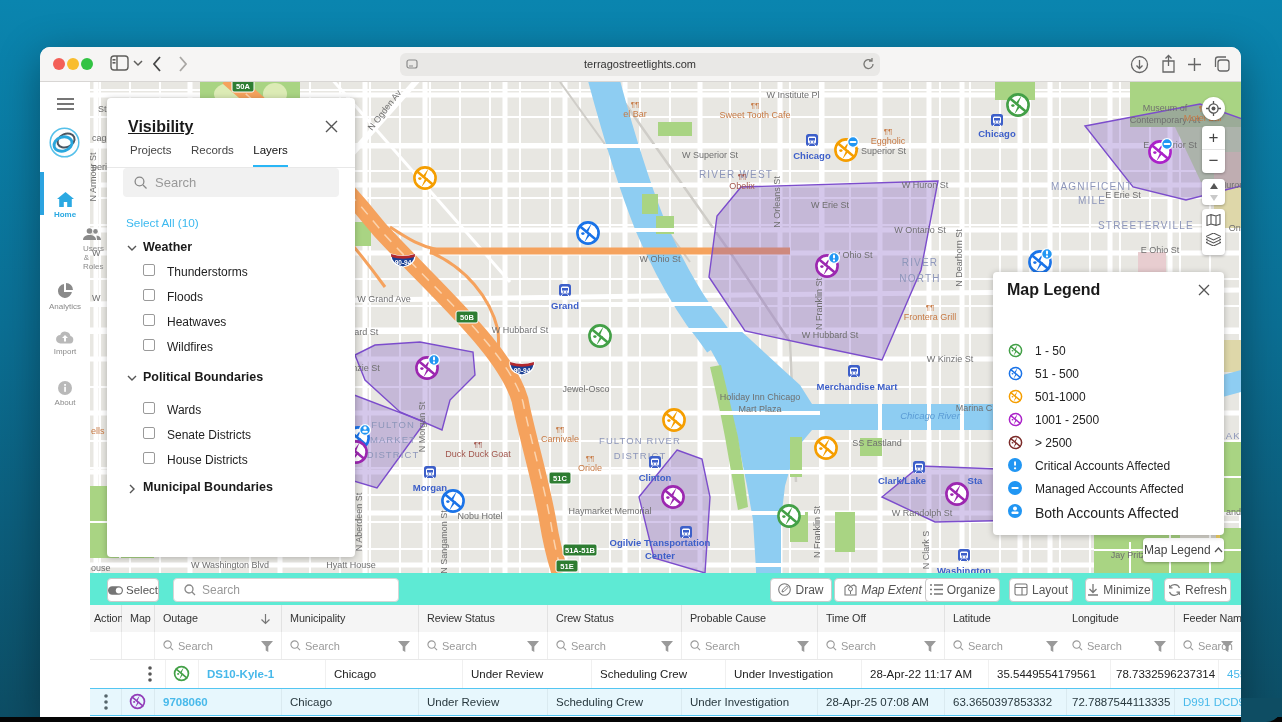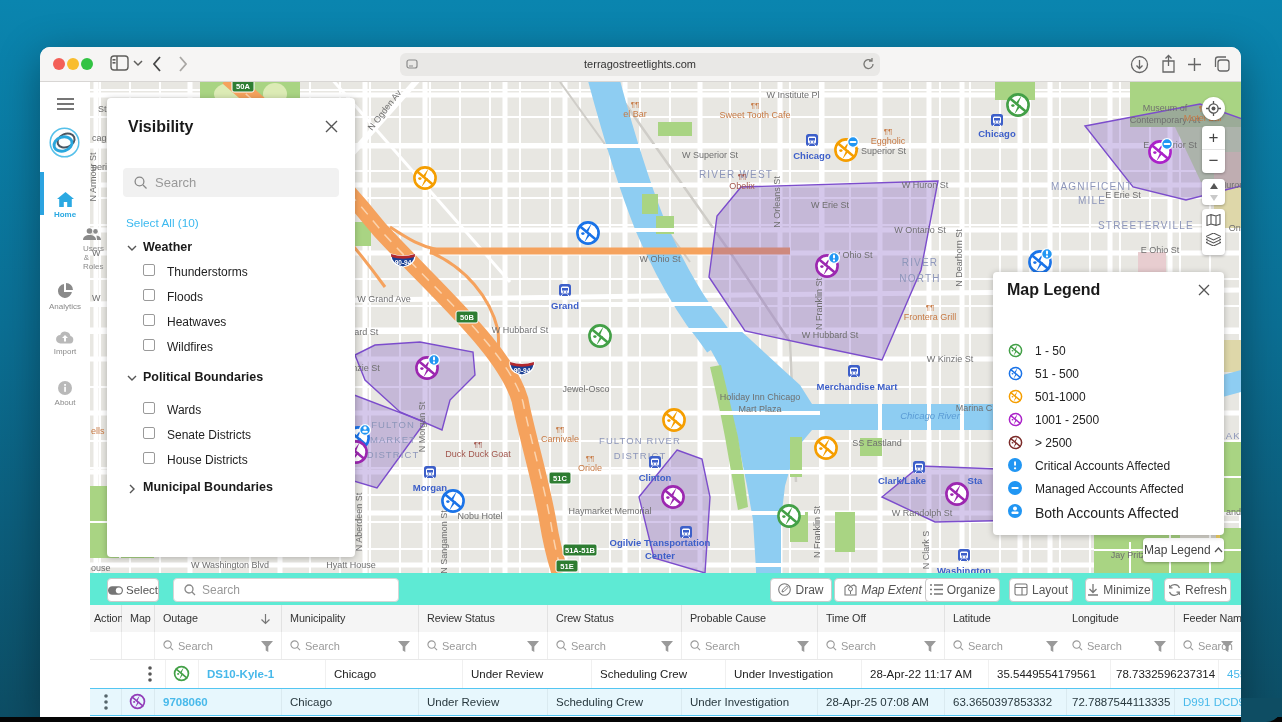--- a/index.html
+++ b/index.html
@@ -648,24 +648,29 @@
       <svg width="15" height="12" viewBox="0 0 15 12" style="margin-top:5px;">
           <path d="M1 2l4-1.4 5 1.4 4-1.4V10l-4 1.4-5-1.4-4 1.4zM5 .6V10M10 2v9.4" fill="none" stroke="#555" stroke-width="1.1"></path>
         </svg>
       <svg width="15" height="13" viewBox="0 0 15 13" style="margin-top:3px;">
           <path d="M7.5 0L15 3.5 7.5 7 0 3.5z" fill="none" stroke="#555" stroke-width="1.1"></path>
           <path d="M1.5 5.7L0 6.5 7.5 10 15 6.5l-1.5-.8M1.5 8.7L0 9.5 7.5 13 15 9.5l-1.5-.8" fill="none" stroke="#555" stroke-width="1.1"></path>
         </svg>
     </div>
 
     <div class="panel" id="vis">
-      <div class="ptitle" style="position:absolute;left:21px;top:20px;">Visibility</div>
+      <div class="ptitle" style="position:absolute;left:21px;top:20px;text-decoration:underline;">Visibility</div>
       <svg style="position:absolute;right:17px;top:22px;" width="13" height="13" viewBox="0 0 13 13">
           <path d="M1 1l11 11M12 1L1 12" stroke="#555" stroke-width="1.4"></path>
         </svg>
+      <div style="position:absolute;left:0;top:42px;width:100%;border-bottom:1px solid #e8e8e8;">
+        <div class="tab" style="margin-left:23px;padding-bottom:9px;">Projects</div>
+        <div class="tab" style="margin-left:15px;padding-bottom:9px;">Records</div>
+        <div class="tab bluetab" style="margin-left:15px;padding-bottom:9px;border-bottom:2.5px solid #29b6f6;">Layers</div>
+      </div>
       <div class="search" style="position:absolute;left:16px;top:70px;width:216px;height:29px;line-height:29px;padding-left:32px;">Search
         <svg width="13" height="13" viewBox="0 0 13 13" style="position:absolute;left:11px;top:8px;">
             <circle cx="5.5" cy="5.5" r="4.4" fill="none" stroke="#888" stroke-width="1.3"></circle>
             <line x1="9" y1="9" x2="12.5" y2="12.5" stroke="#888" stroke-width="1.3"></line>
           </svg>
       </div>
       <div style="position:absolute;left:19px;top:118px;font-size:11.8px;color:#3cb9ef;">Select All (10)</div>
       <svg style="position:absolute;left:20px;top:147px;" width="10" height="6" viewBox="0 0 10 6">
           <path d="M1 1l4 4 4-4" fill="none" stroke="#555" stroke-width="1.4"></path>
         </svg>

